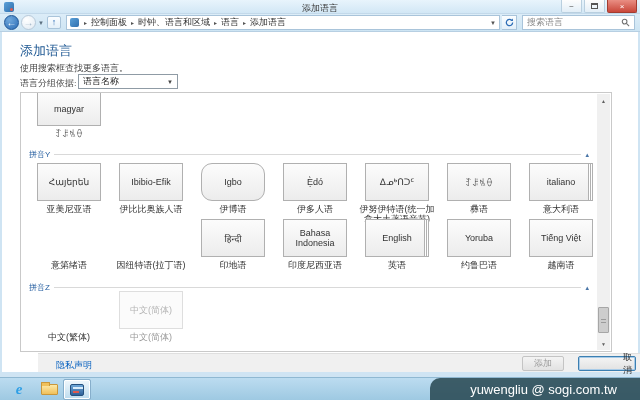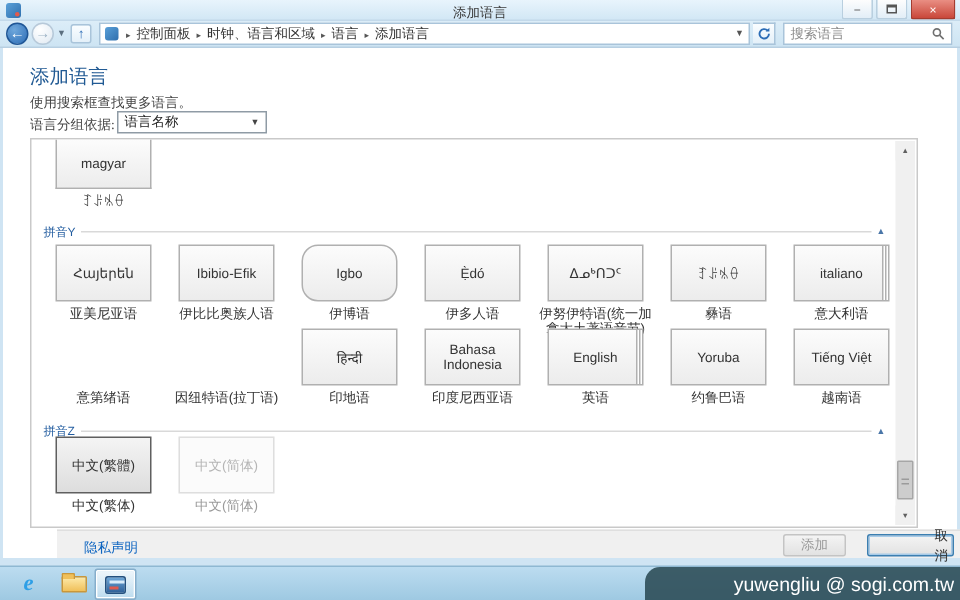--- a/index.html
+++ b/index.html
@@ -110,21 +110,21 @@
   .folder-shape::before { content:""; position:absolute; left:-1px; top:-3px; width:7px; height:3px;
     background:#f0c05a; border:1px solid #c9973b; border-bottom:none; border-radius:1px 1px 0 0; }
   .tb-app { left:64px; background:linear-gradient(rgba(255,255,255,.75),rgba(215,235,248,.55));
     border:1px solid #ffffff; outline:1px solid #86aecb; border-radius:1px; }
   .app-glyph { position:relative; width:14px; height:12px; background:linear-gradient(#6ea7d8,#2f6098);
     border:1px solid #24507e; border-radius:2px; }
   .app-glyph::before { content:""; position:absolute; left:2px; top:2px; width:10px; height:2px; background:#d9ecfa; }
   .app-glyph::after { content:""; position:absolute; left:2px; bottom:2px; width:6px; height:2px; background:#e05a4e; }
   .watermark { position:absolute; right:0; top:0; height:23px; width:210px;
     background:rgba(42,74,84,.88); border-radius:10px 0 0 0; display:flex; align-items:center;
-    justify-content:flex-end; padding-right:4px; color:#fff; font-size:13px; }
+    justify-content:flex-end; padding-right:23px; color:#fff; font-size:13px; }
 
   svg { display:block; }
 </style>
 </head>
 <body>
 
 <div id="screen">
 
   <div class="titlebar">
     <div class="win-icon"></div>
@@ -220,21 +220,20 @@
         <div class="tile-label" style="left: 335px; top: 167px;">英语</div>
         <div class="tile" style="left: 426px; top: 126px;">Yoruba</div>
         <div class="tile-label" style="left: 417px; top: 167px;">约鲁巴语</div>
         <div class="tile" style="left: 508px; top: 126px;">Tiếng Việt</div>
         <div class="tile-label" style="left: 499px; top: 167px;">越南语</div>
         <div class="sec-header" style="top: 189px;">
           <span class="sec-label">拼音Z</span>
           <span class="sec-line"></span>
           <span class="sec-chevron">▴</span>
         </div>
-        <div class="tile selected" style="left: 16px; top: 198px;">中文(繁體)</div>
         <div class="tile-label" style="left: 7px; top: 239px;">中文(繁体)</div>
         <div class="tile disabled" style="left: 98px; top: 198px;">中文(简体)</div>
         <div class="tile-label disabled" style="left: 89px; top: 239px;">中文(简体)</div>
       </div>
 
     <div class="footer">
       <a class="privacy-link">隐私声明</a>
       <div class="btn add">添加</div>
       <div class="btn cancel">取消</div>
     </div>

